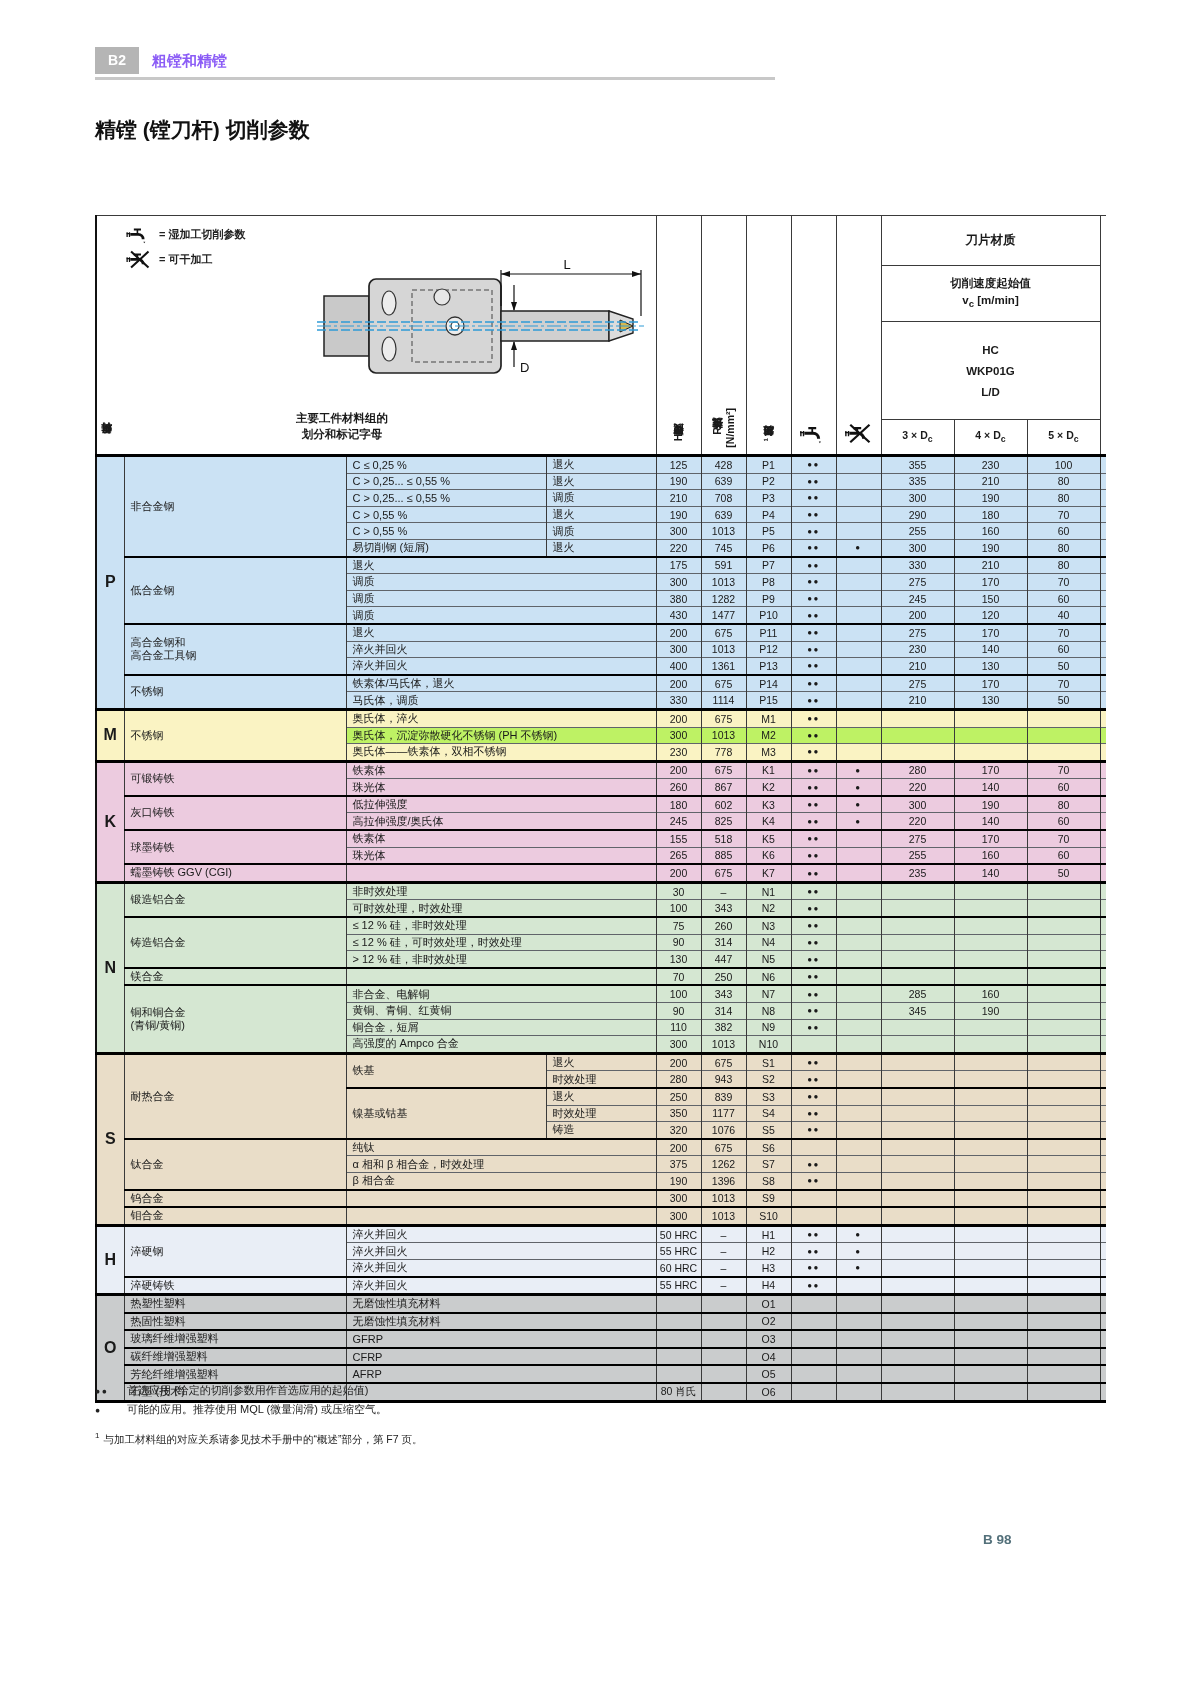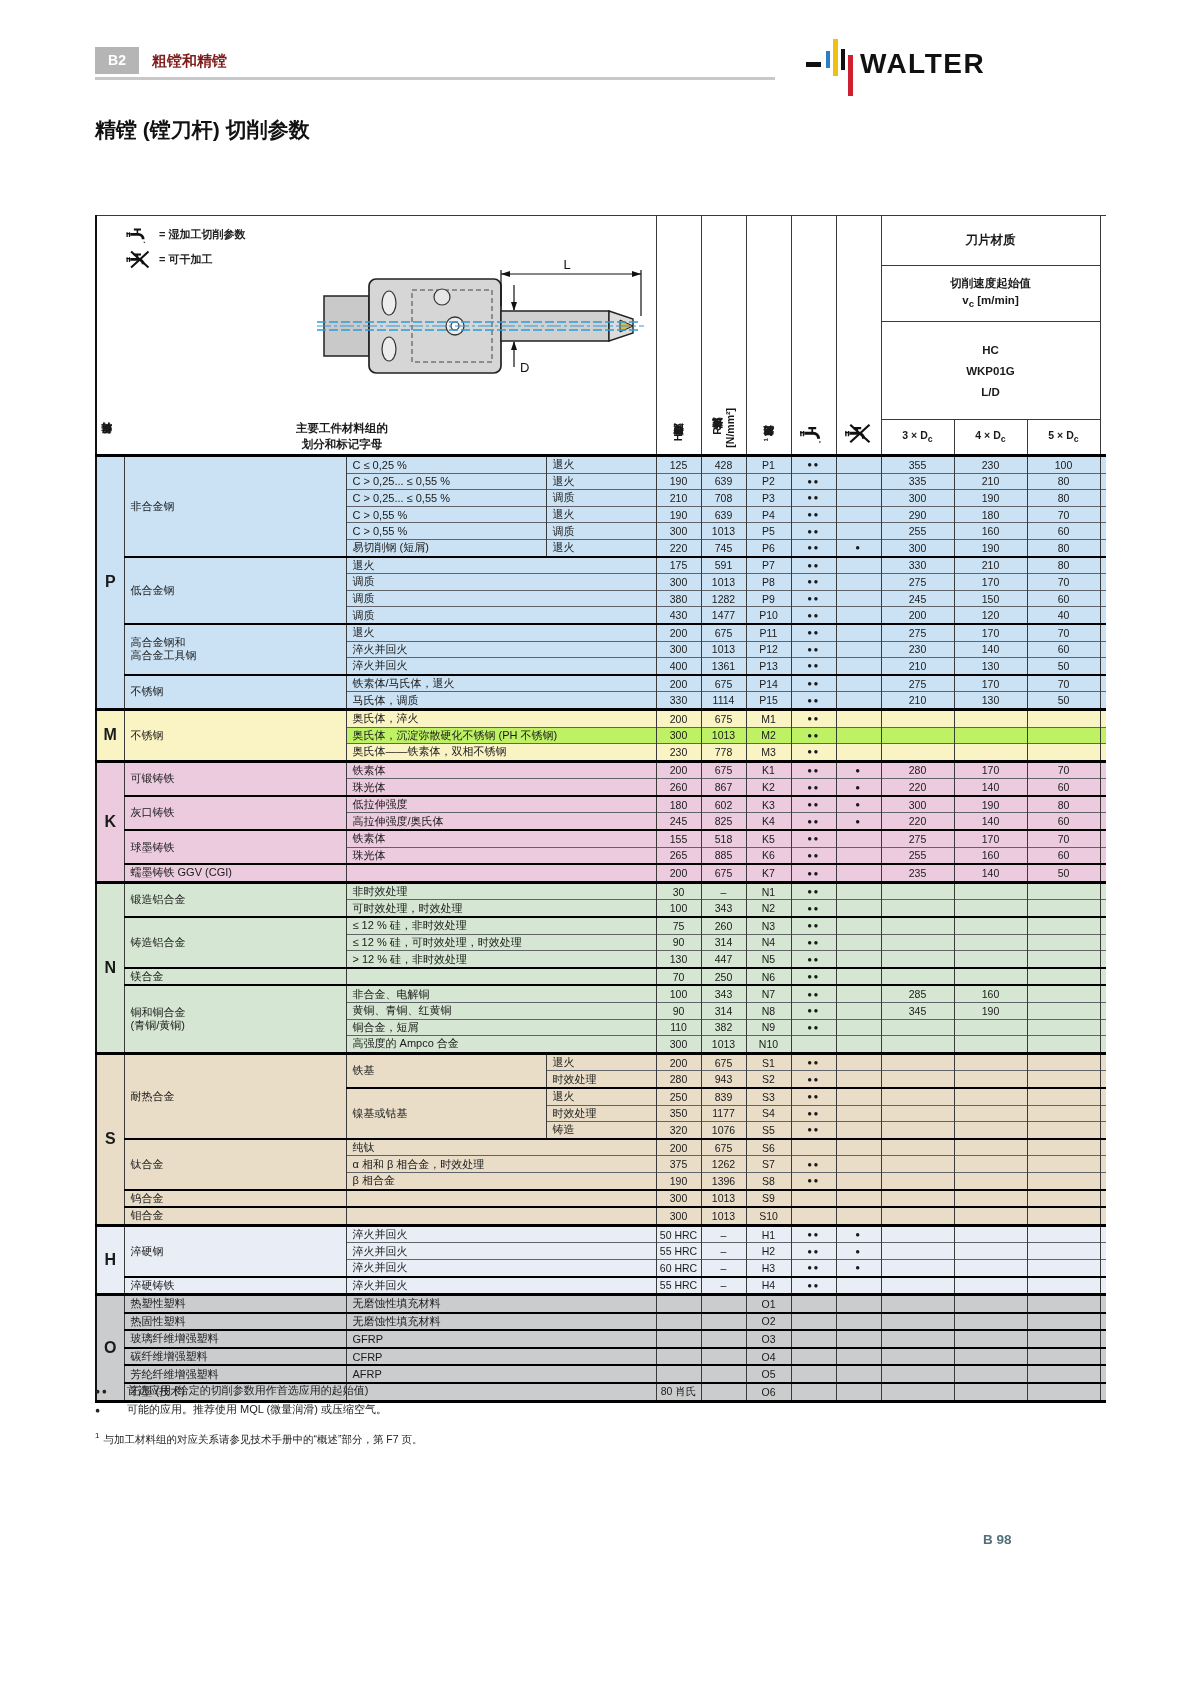--- a/index.html
+++ b/index.html
@@ -1,21 +1,21 @@
 <!DOCTYPE html>
 <html><head>
 <meta charset="utf-8">
 <style>
   html,body{margin:0;padding:0;background:#fff;}
   .page{position:relative;width:1200px;height:1697px;background:#fff;overflow:hidden;
         font-family:"Liberation Sans","DejaVu Sans",sans-serif;color:#1a1a1a;}
   
   .hdr-badge{position:absolute;left:95px;top:47px;width:44px;height:27px;background:#b5b5b5;
              color:#fff;font-weight:bold;font-size:14px;text-align:center;line-height:27px;}
-  .hdr-section{position:absolute;left:152px;top:52px;font-size:15px;font-weight:bold;color:#7f1d1d;}
+  .hdr-section{position:absolute;left:152px;top:52px;font-size:15px;font-weight:bold;color:#8b5cf6;}
   .hdr-rule{position:absolute;left:95px;top:77px;width:680px;height:3px;background:#c8c8c8;}
   .logo{position:absolute;left:806px;top:38px;width:240px;height:62px;}
   .logo .bar{position:absolute;}
   .logo-dash{left:0;top:24px;width:15px;height:5px;background:#111;}
   .logo-blue{left:20px;top:13px;width:4px;height:17px;background:#2d7fc1;}
   .logo-yellow{left:27px;top:1px;width:5px;height:37px;background:#f0c010;}
   .logo-black{left:35px;top:11px;width:4px;height:21px;background:#111;}
   .logo-red{left:42px;top:17px;width:5px;height:41px;background:#cf1f30;}
   .logo-text{position:absolute;left:54px;top:10px;font-size:28px;font-weight:800;color:#111;letter-spacing:1.5px;}
   .page-title{position:absolute;left:95px;top:116px;font-size:21px;font-weight:bold;color:#111;}
@@ -37,21 +37,21 @@
   .h-dc{border-left:1px solid #3a3a3a;border-top:1px solid #3a3a3a;text-align:center;
         font-weight:600;font-size:10.5px;}
   .h-endcell{border-left:1px solid #3a3a3a;}
   .vtext{writing-mode:vertical-rl;transform:rotate(180deg);font-size:10.5px;font-weight:bold;
          line-height:1.15;display:inline-block;}
   .rm-wrap{display:flex;flex-direction:row;justify-content:center;gap:0px;}
   .legend{position:absolute;left:28px;top:6px;}
   .legend-row{display:flex;align-items:center;height:25px;font-size:11px;font-weight:bold;color:#222;}
   .legend-row svg{margin-right:6px;}
   .vlabel-left{position:absolute;left:3px;bottom:8px;}
-  .main-label{position:absolute;left:30px;bottom:2px;width:430px;text-align:center;
+  .main-label{position:absolute;left:30px;bottom:12px;width:430px;text-align:center;
               font-size:11.5px;font-weight:bold;line-height:1.4;}
   .tool{position:absolute;left:212px;top:24px;}
   
   tbody td{border-left:1px solid #3a3a3a;border-top:1px solid #60646a;height:15.6px;}
   tr.sec-start td{border-top:3px solid #000;}
   tr.grp-start td{border-top:2px solid #000;}
   tr.dg-start td{border-top:2px solid #000;}
   .c-letter{font-weight:bold;font-size:16px;text-align:center;}
   .c-mat{font-size:11px;padding:0 4px 0 6px;line-height:1.2;}
   .c-desc{font-size:11px;padding:0 4px 0 6px;white-space:nowrap;overflow:hidden;}
@@ -68,28 +68,20 @@
   .page-num{position:absolute;left:983px;top:1532px;font-size:13.5px;font-weight:bold;color:#53707a;}
 </style>
 </head>
 <body>
 
 <div class="page">
 
   <div class="hdr-badge">B2</div>
   <div class="hdr-section">粗镗和精镗</div>
   <div class="hdr-rule"></div>
-  <div class="logo">
-    <div class="bar logo-dash"></div>
-    <div class="bar logo-blue"></div>
-    <div class="bar logo-yellow"></div>
-    <div class="bar logo-black"></div>
-    <div class="bar logo-red"></div>
-    <div class="logo-text">WALTER</div>
-  </div>
 
   <div class="page-title">精镗 (镗刀杆) 切削参数</div>
 
   <div class="sheet">
   <table>
     <colgroup>
       <col style="width:28px">
           <col style="width:222px">
           <col style="width:200px">
           <col style="width:110px">

